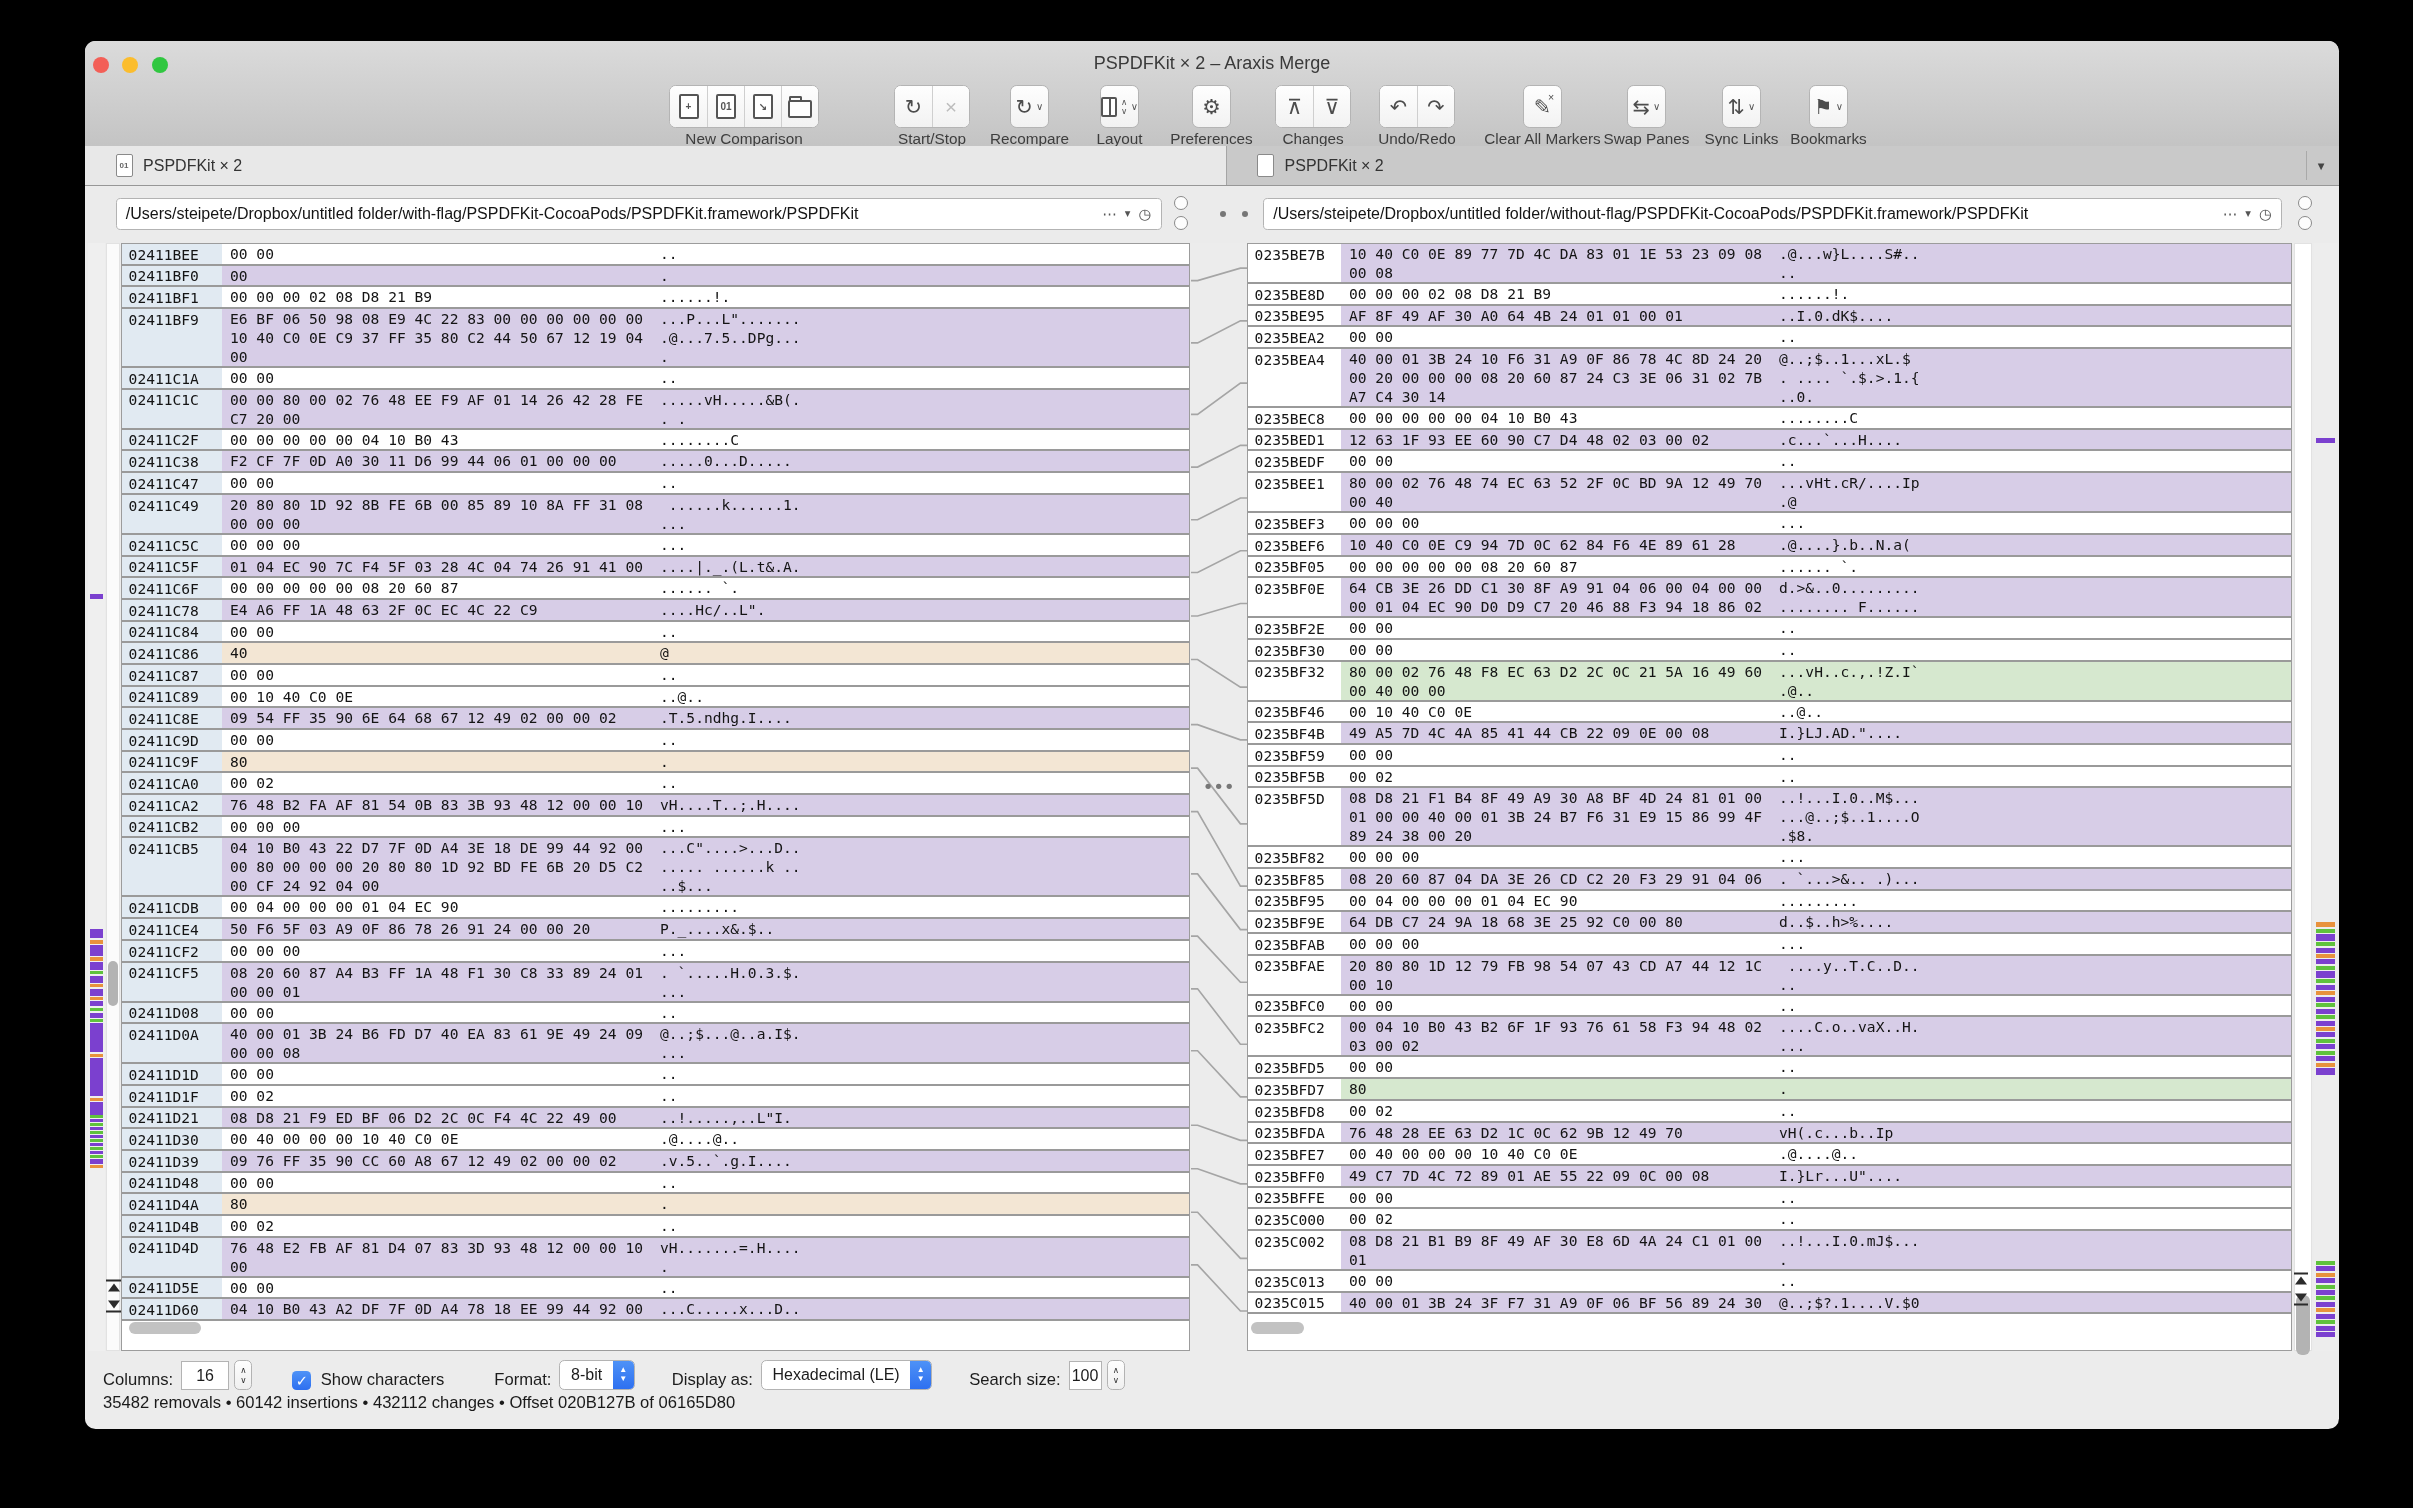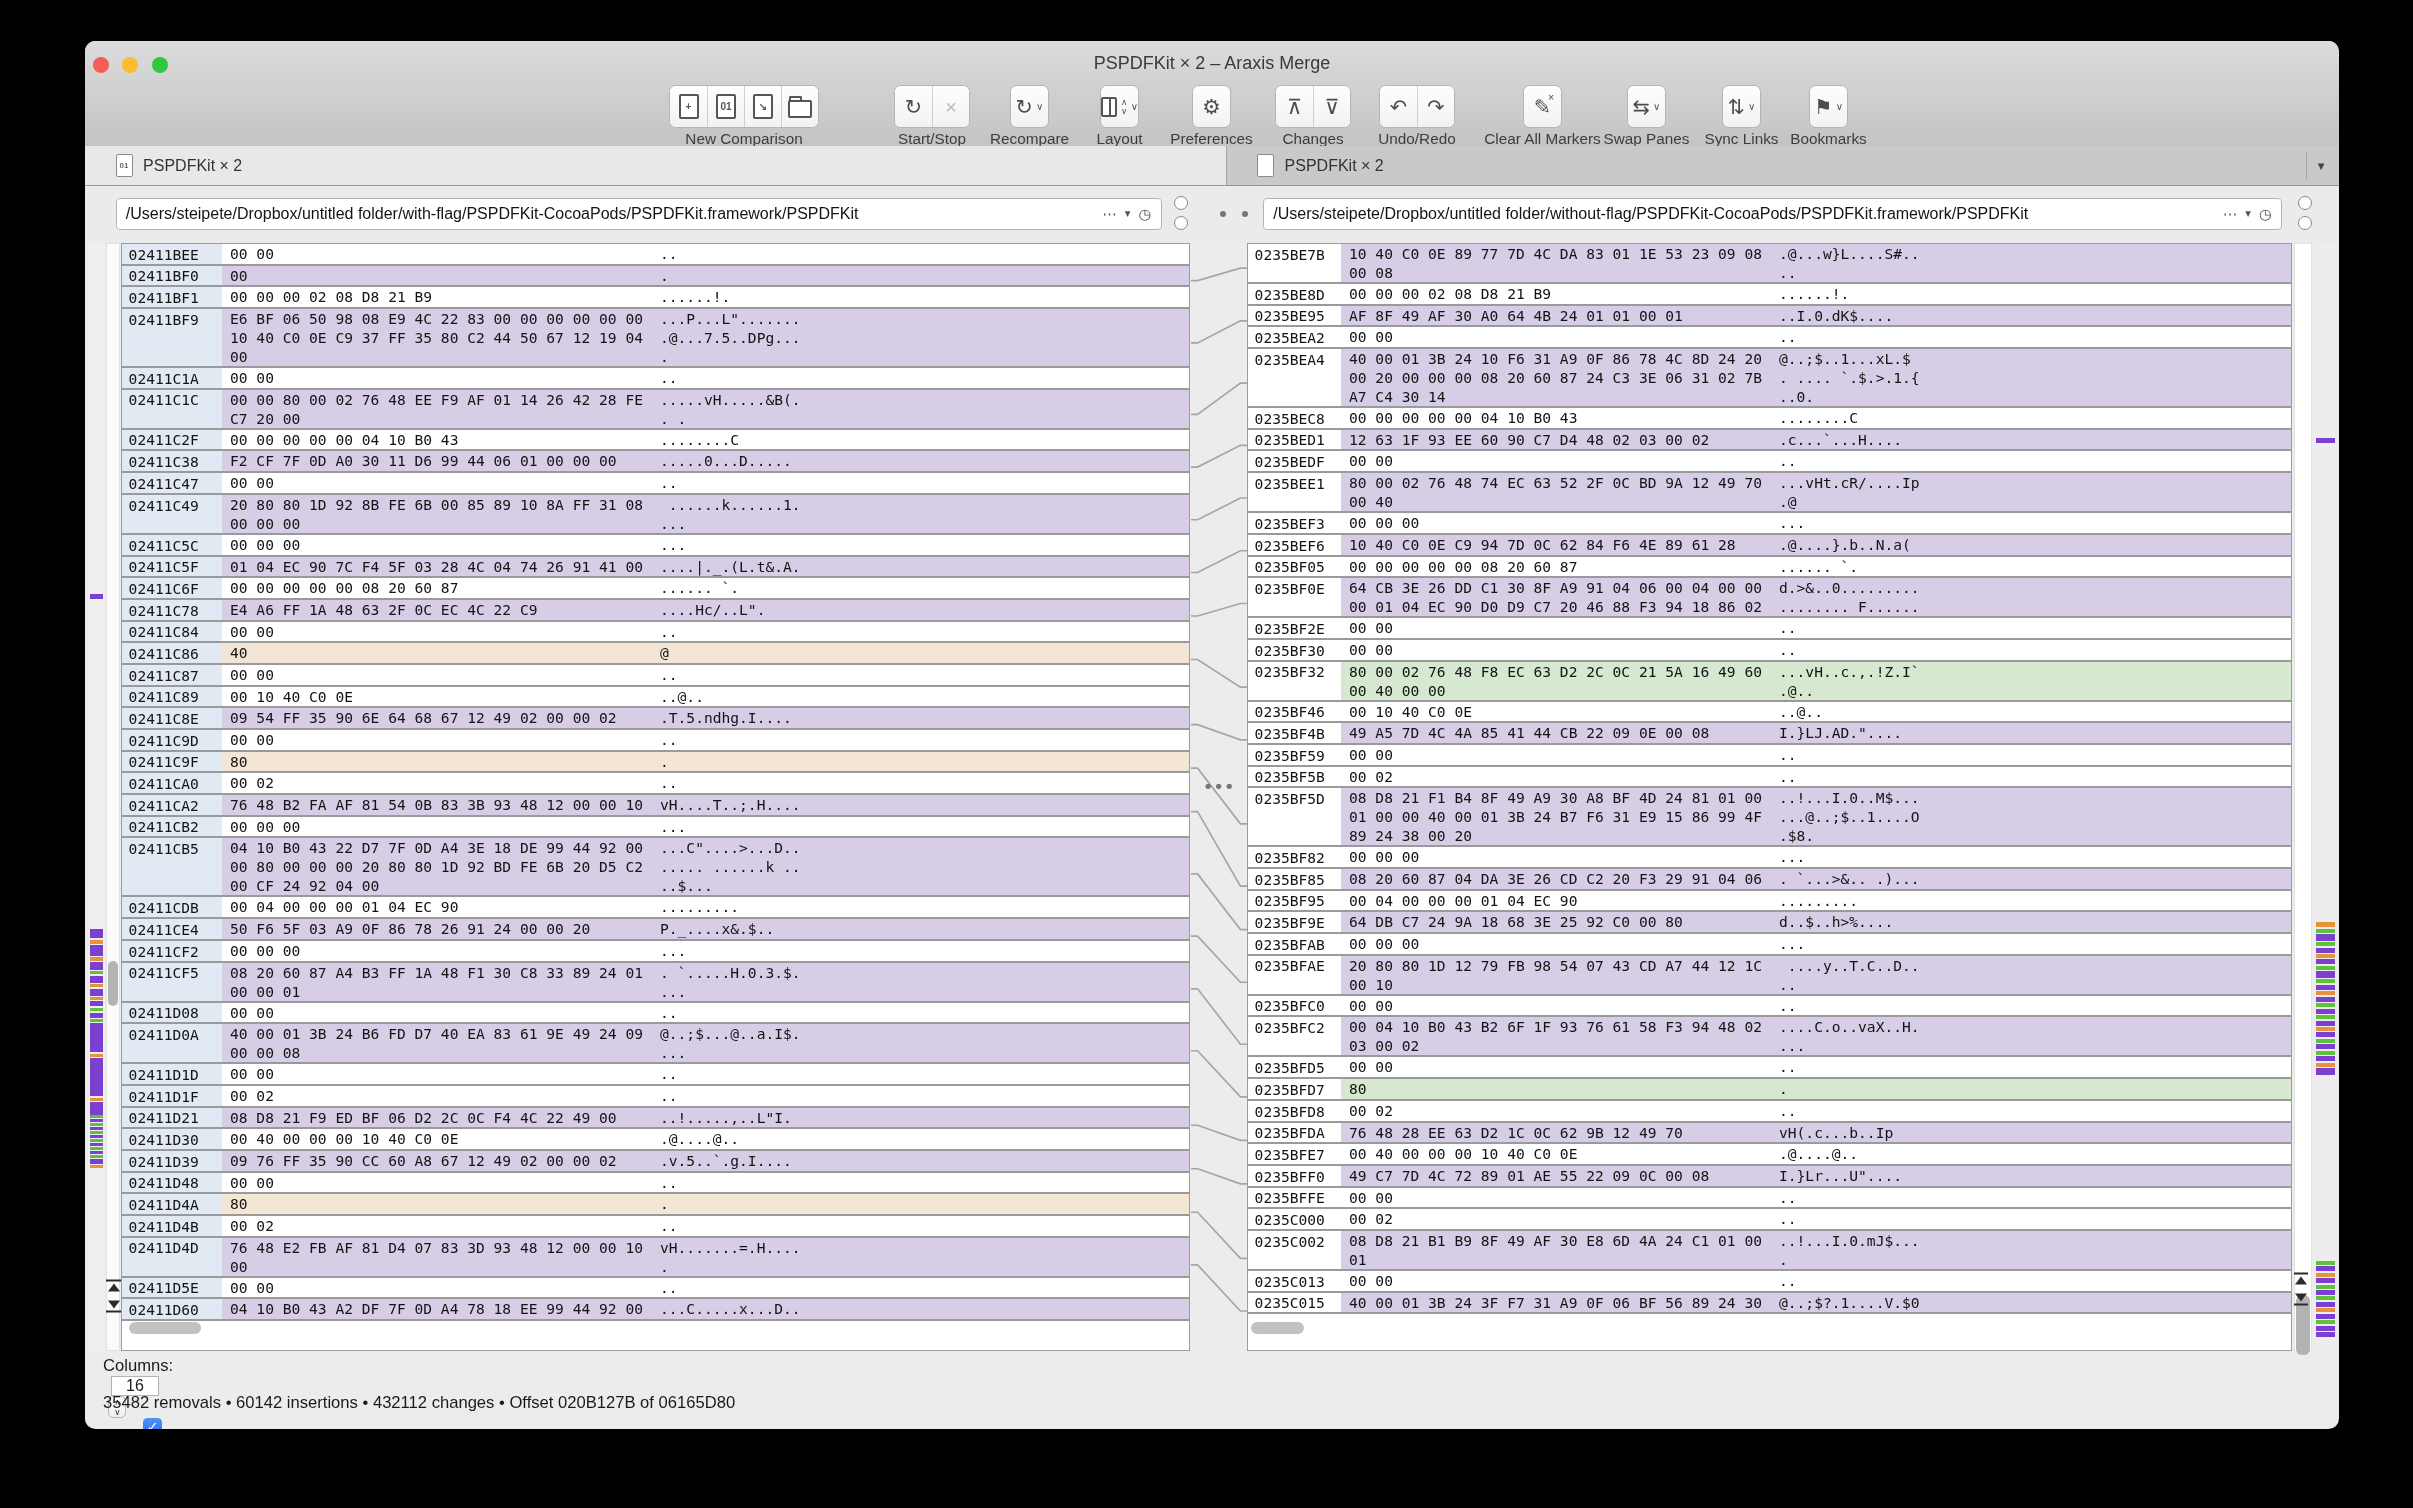--- a/index.html
+++ b/index.html
@@ -72,21 +72,21 @@
   #ov-right { left:2229px; width:22.6px; background:#ededed; }
   .ovmark { position:absolute; left:2px; right:2px; }
   .sbtrack { position:absolute; top:202px; height:1108px; background:#fbfbfb; border:0.7px solid #e2e2e2; }
   #sb-left { left:21px; width:14px; }
   #sb-right { left:2209px; width:18px; background:#fff; }
   .sb-thumb { position:absolute; left:1.3px; right:1.3px; border-radius:6px; background:#b3b3b3; }
 
   #connector-svg { position:absolute; left:1106px; top:203px; }
 
   
-  .controls { position:absolute; top:1315px; left:0; right:0; height:34px; display:flex; align-items:flex-start; padding-left:18px; font-size:16.6px; color:#1c1c1c;flex-direction:column; }
+  .controls { position:absolute; top:1315px; left:0; right:0; height:34px; display:flex; align-items:flex-end; padding-left:18px; font-size:16.6px; color:#1c1c1c; }
   .ctl-label { white-space:nowrap; }
   .ctl-input { height:29px; background:#fff; border:0.7px solid #b3b3b3; display:flex; align-items:center; justify-content:center; font-size:16px; margin-left:8px; }
   .stepper { width:18px; height:30.5px; margin-left:5.3px; background:linear-gradient(#fefefe,#f0f0f0); border:0.7px solid #b3b3b3; border-radius:5.3px; display:flex; flex-direction:column; align-items:center; justify-content:center; font-size:8.6px; line-height:10px; color:#333; }
   .checkbox { width:19px; height:19px; border-radius:4.6px; background:linear-gradient(#4f93f7,#2d6ff0); color:#fff; font-size:14.6px; display:flex; align-items:center; justify-content:center; }
   .select { height:30.5px; background:#fff; border:0.7px solid #b3b3b3; border-radius:5.3px; display:flex; align-items:center; padding-left:10.6px; font-size:16px; margin-left:8px; overflow:hidden; }
   .sel-step { width:21px; height:30.5px; margin-left:10.6px; background:linear-gradient(#4f93f7,#2d6ff0); color:#fff; display:flex; flex-direction:column; align-items:center; justify-content:center; font-size:8px; line-height:8.6px; }
   .statusbar { position:absolute; top:1352px; left:18px; font-size:16.6px; color:#1a1a1a; }
 </style>
 </head>
 <body>

